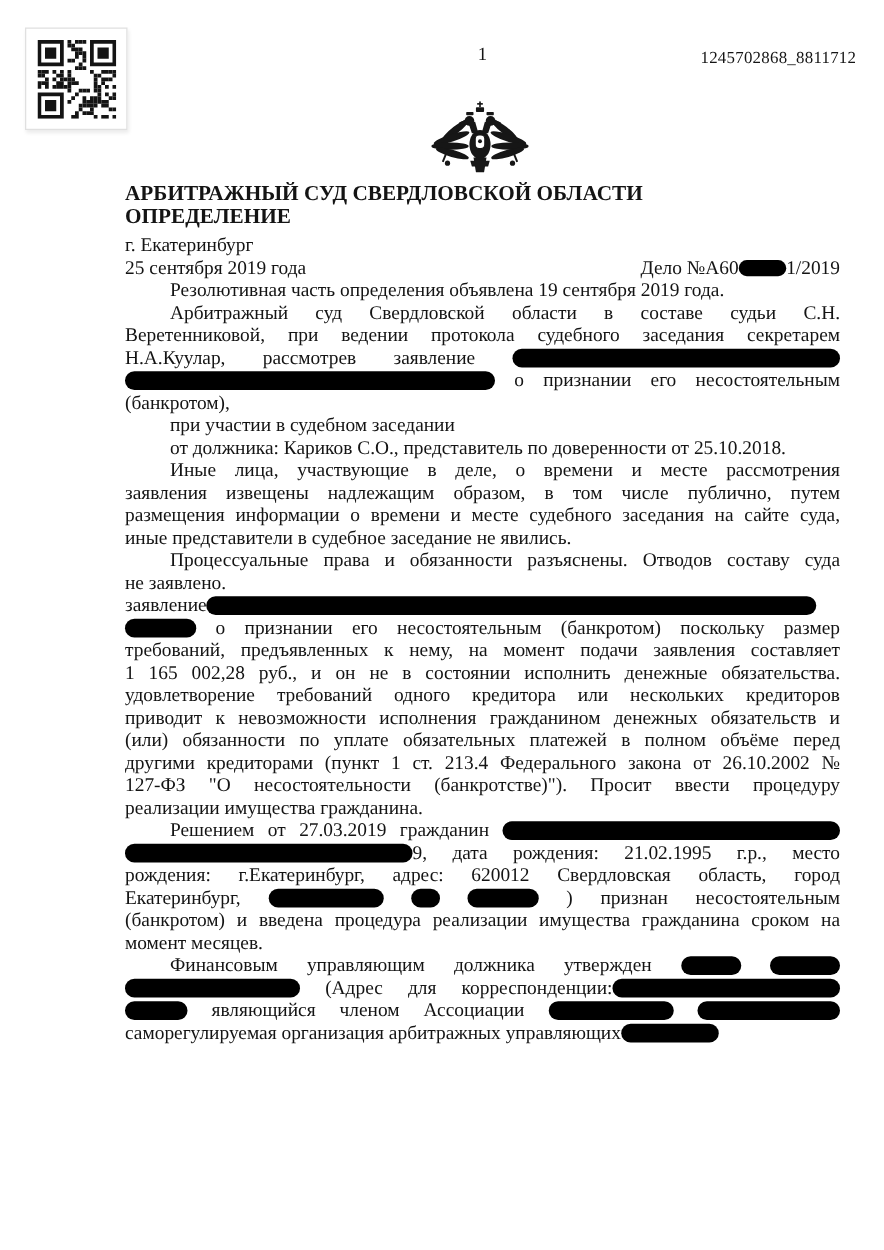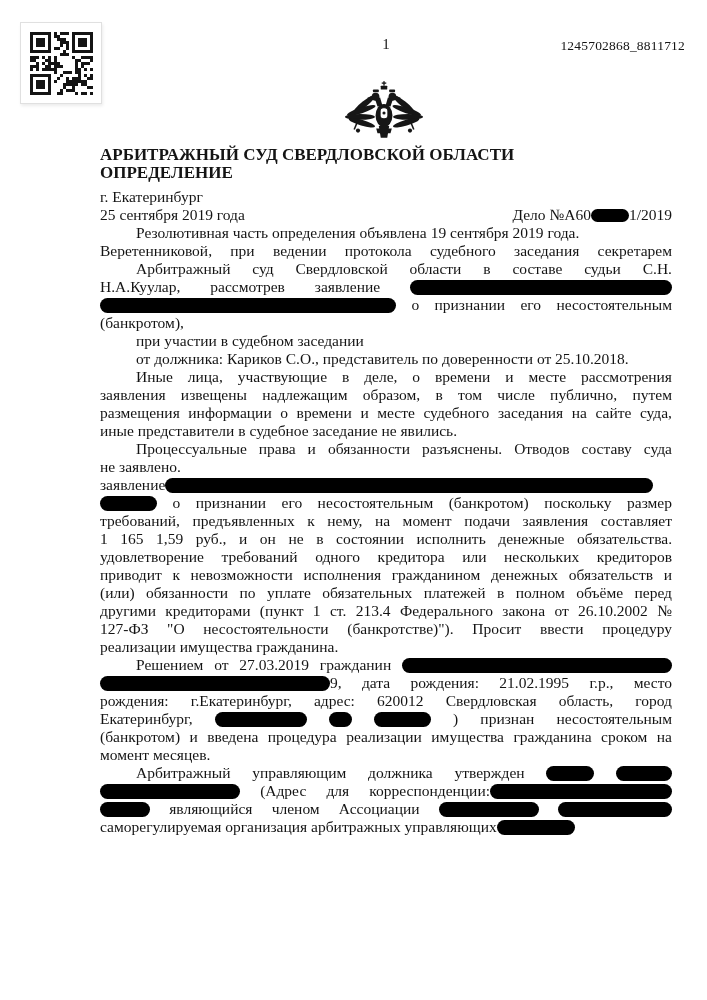--- a/index.html
+++ b/index.html
@@ -232,49 +232,49 @@
     <div class="meta-gap"></div>
     <div class="line">г. Екатеринбург</div>
     <div class="split">
       <span>25 сентября 2019 года</span>
       <span>
         <span>Дело №А60</span><span class="redact sm" style="width:38px;"></span><span>1/2019</span>
       </span>
     </div>
     <div>
         <div class="line ind"><span>Резолютивная часть определения объявлена 19 сентября 2019 года.</span></div>
+        <div class="line j ind"><span>Арбитражный суд Свердловской области в составе судьи С.Н.</span></div>
         <div class="line j"><span>Веретенниковой, при ведении протокола судебного заседания секретарем</span></div>
-        <div class="line j ind"><span>Арбитражный суд Свердловской области в составе судьи С.Н.</span></div>
         <div class="line j"><span>Н.А.Куулар,</span> <span>рассмотрев заявление</span> <span class="redact" style="width: 262px;"></span></div>
         <div class="line j"><span class="redact" style="width: 296px;"></span> <span>о признании его несостоятельным</span></div>
         <div class="line"><span>(банкротом),</span></div>
         <div class="line ind"><span>при участии в судебном заседании</span></div>
         <div class="line ind"><span>от должника: Кариков С.О., представитель по доверенности от 25.10.2018.</span></div>
         <div class="line j ind"><span>Иные лица, участвующие в деле, о времени и месте рассмотрения</span></div>
         <div class="line j"><span>заявления извещены надлежащим образом, в том числе публично, путем</span></div>
         <div class="line j"><span>размещения информации о времени и месте судебного заседания на сайте суда,</span></div>
         <div class="line"><span>иные представители в судебное заседание не явились.</span></div>
         <div class="line j ind"><span>Процессуальные права и обязанности разъяснены. Отводов составу суда</span></div>
         <div class="line"><span>не заявлено.</span></div>
         <div class="line j"><span>заявление</span><span class="redact" style="width: 488px;"></span></div>
         <div class="line j"><span class="redact" style="width: 57px;"></span> <span>о признании его несостоятельным (банкротом) поскольку размер</span></div>
         <div class="line j"><span>требований, предъявленных к нему, на момент подачи заявления составляет</span></div>
-        <div class="line j"><span>1 165 1,59 руб., и он не в состоянии исполнить денежные обязательства.</span></div>
+        <div class="line j"><span>1 165 002,28 руб., и он не в состоянии исполнить денежные обязательства.</span></div>
         <div class="line j"><span>удовлетворение требований одного кредитора или нескольких кредиторов</span></div>
         <div class="line j"><span>приводит к невозможности исполнения гражданином денежных обязательств и</span></div>
         <div class="line j"><span>(или) обязанности по уплате обязательных платежей в полном объёме перед</span></div>
         <div class="line j"><span>другими кредиторами (пункт 1 ст. 213.4 Федерального закона от 26.10.2002 №</span></div>
         <div class="line j"><span>127-ФЗ "О несостоятельности (банкротстве)"). Просит ввести процедуру</span></div>
         <div class="line"><span>реализации имущества гражданина.</span></div>
         <div class="line j ind"><span>Решением от 27.03.2019 гражданин</span> <span class="redact" style="width: 270px;"></span></div>
         <div class="line j"><span class="redact" style="width: 230px;"></span><span>9, дата рождения: 21.02.1995 г.р., место</span></div>
         <div class="line j"><span>рождения: г.Екатеринбург, адрес: 620012 Свердловская область, город</span></div>
         <div class="line j"><span>Екатеринбург,</span> <span class="redact" style="width: 92px;"></span> <span class="redact" style="width: 23px;"></span> <span class="redact" style="width: 57px;"></span> <span>) признан несостоятельным</span></div>
         <div class="line j"><span>(банкротом) и введена процедура реализации имущества гражданина сроком на</span></div>
         <div class="line"><span>момент месяцев.</span></div>
-        <div class="line j ind"><span>Арбитражный управляющим должника утвержден</span> <span class="redact" style="width: 48px;"></span> <span class="redact" style="width: 56px;"></span></div>
+        <div class="line j ind"><span>Финансовым управляющим должника утвержден</span> <span class="redact" style="width: 48px;"></span> <span class="redact" style="width: 56px;"></span></div>
         <div class="line j"><span class="redact" style="width: 140px;"></span> <span>(Адрес для корреспонденции:</span><span class="redact" style="width: 182px;"></span></div>
         <div class="line j"><span class="redact" style="width: 50px;"></span> <span>являющийся членом Ассоциации</span> <span class="redact" style="width: 100px;"></span> <span class="redact" style="width: 114px;"></span></div>
         <div class="line"><span>саморегулируемая организация арбитражных управляющих</span><span class="redact" style="width: 78px;"></span></div>
       </div>
   </div>
 
 </div>
 
 </body></html>

